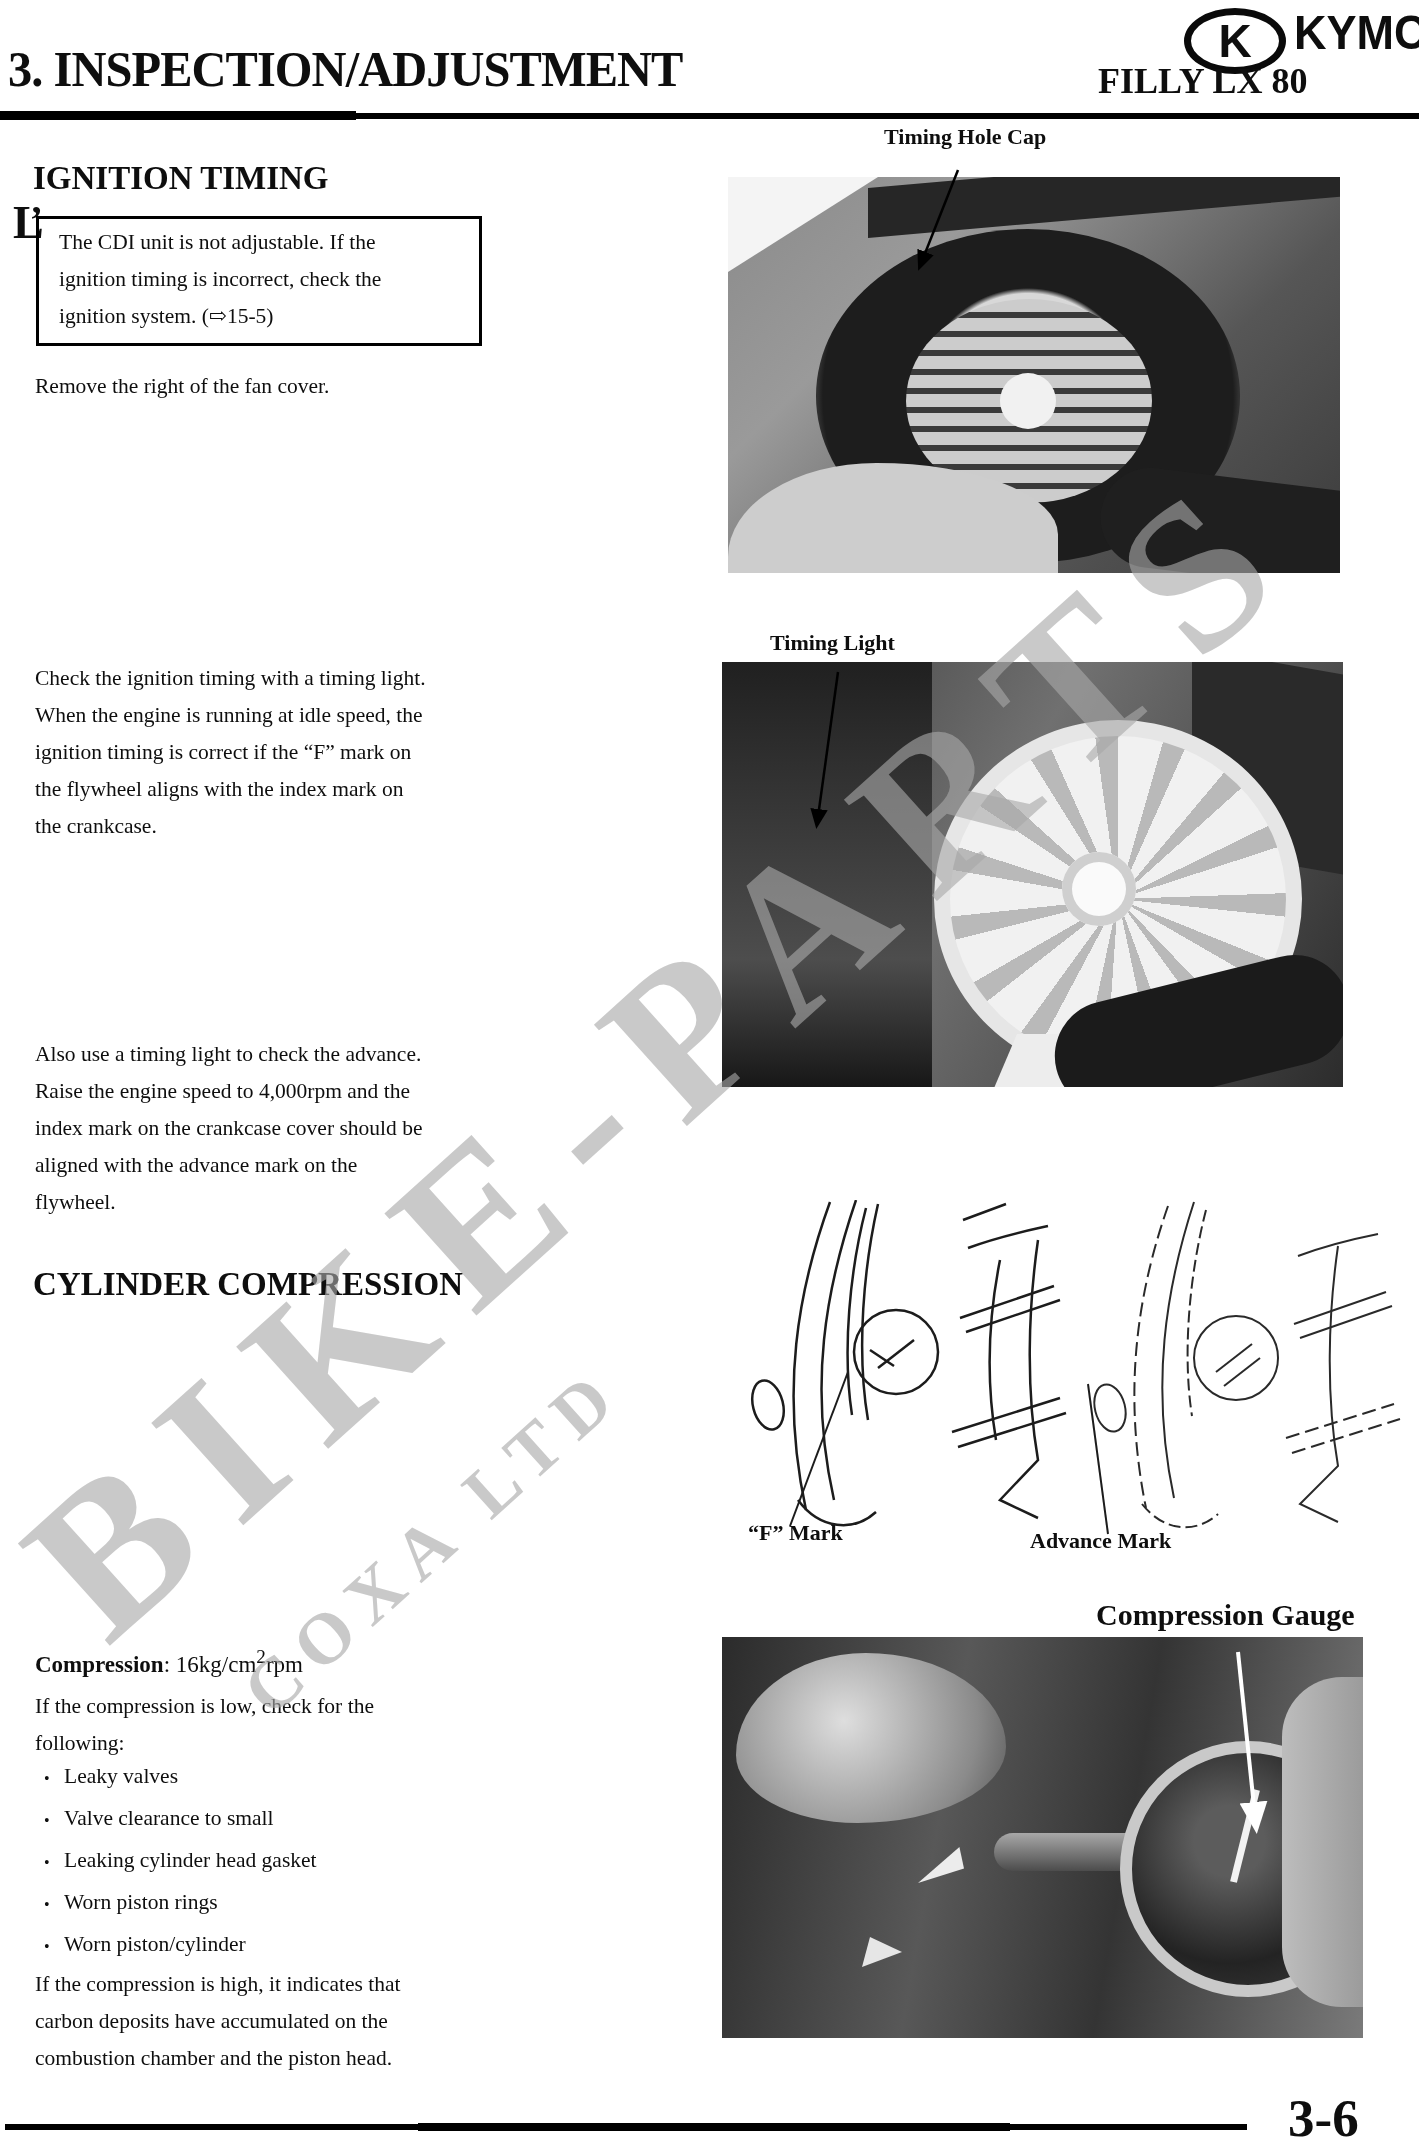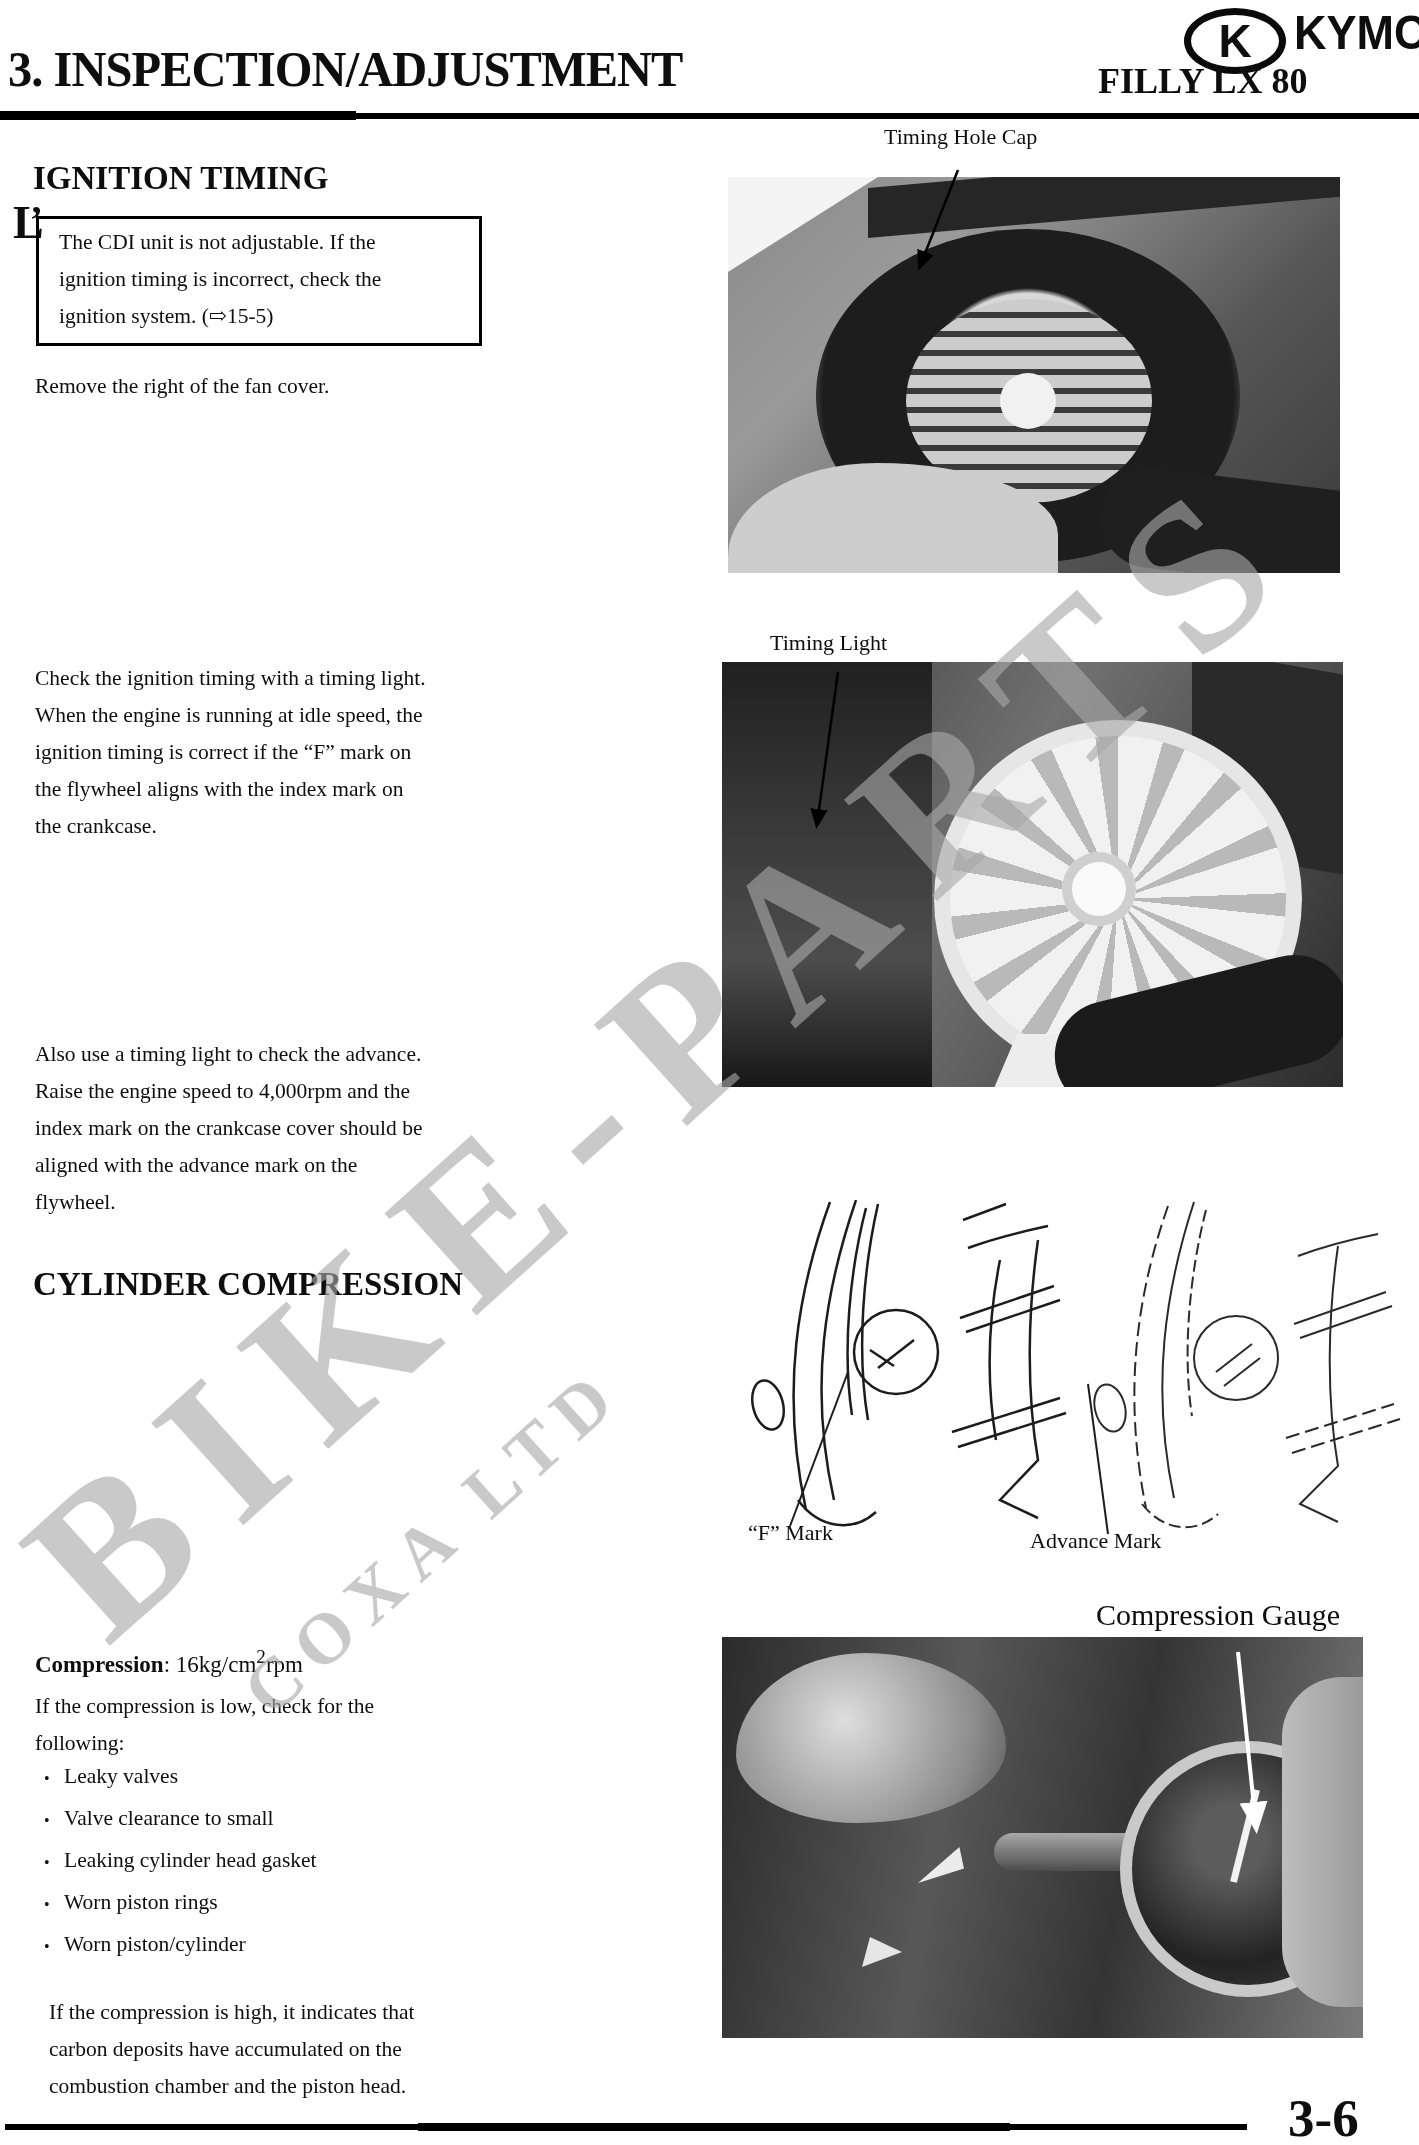--- a/index.html
+++ b/index.html
@@ -39,21 +39,21 @@
   
   .photo{overflow:hidden;z-index:1;}
   .photo *{position:absolute;}
   #photo1{left:728px;top:177px;width:612px;height:396px;
           background:linear-gradient(135deg,#8a8a8a,#9a9a9a 28%,#565656 66%,#3b3b3b);}
   #photo2{left:722px;top:662px;width:621px;height:425px;
           background:linear-gradient(120deg,#3d3d3d,#707070 42%,#2c2c2c);}
   #photo3{left:722px;top:1637px;width:641px;height:401px;
           background:linear-gradient(100deg,#2b2b2b,#585858 35%,#343434 62%,#7a7a7a);}
 
-  .z3{z-index:3;}
+  .z3{z-index:3;font-weight:bold;}
   #arrow-overlay{left:0;top:0;width:1419px;height:2145px;z-index:3;pointer-events:none;}
   #drawings{left:738px;top:1200px;width:672px;height:340px;z-index:3;}
 
   
   .wm{z-index:2;pointer-events:none;color:rgba(168,168,168,0.62);font-weight:bold;white-space:nowrap;}
   #wm-main{left:60px;top:1475px;font-size:210px;letter-spacing:36px;transform:rotate(-42deg);
            transform-origin:left center;}
   #wm-sub{left:255px;top:1660px;font-size:72px;letter-spacing:14px;transform:rotate(-42deg);
           transform-origin:left center;}
 
@@ -124,21 +124,21 @@
   </div>
   <div class="bullet-row" style="top:1890px;">
     <span class="bullet-dot">•</span>
     <span class="bullet-text">Worn piston rings</span>
   </div>
   <div class="bullet-row" style="top:1932px;">
     <span class="bullet-dot">•</span>
     <span class="bullet-text">Worn piston/cylinder</span>
   </div>
 
-  <div class="abs body pre" style="left:49px;top:1966px;width:680px;margin-top:28px;">If the compression is high, it indicates that
+  <div class="abs body pre" style="left:35px;top:1966px;width:680px;">If the compression is high, it indicates that
 carbon deposits have accumulated on the
 combustion chamber and the piston head.</div>
 
   <div class="abs figlabel z3" style="left:884px;top:124px;">Timing Hole Cap</div>
 
   <div class="abs photo" id="photo1">
     <div style="left:0;top:0;width:150px;height:95px;background:#f4f4f4;clip-path:polygon(0 0,100% 0,0 100%);"></div>
     <div style="left:140px;top:-10px;width:480px;height:50px;background:#262626;transform:skewY(-5deg);"></div>
     <div style="left:88px;top:52px;width:424px;height:334px;border-radius:50%;background:radial-gradient(circle at 50% 50%,#d8d8d8 0 38%,#1d1d1d 40% 76%,#303030 78%);"></div>
     <div style="left:178px;top:122px;width:246px;height:204px;border-radius:50%;background:repeating-linear-gradient(180deg,#cccccc 0 13px,#3a3a3a 13px 19px);"></div>

